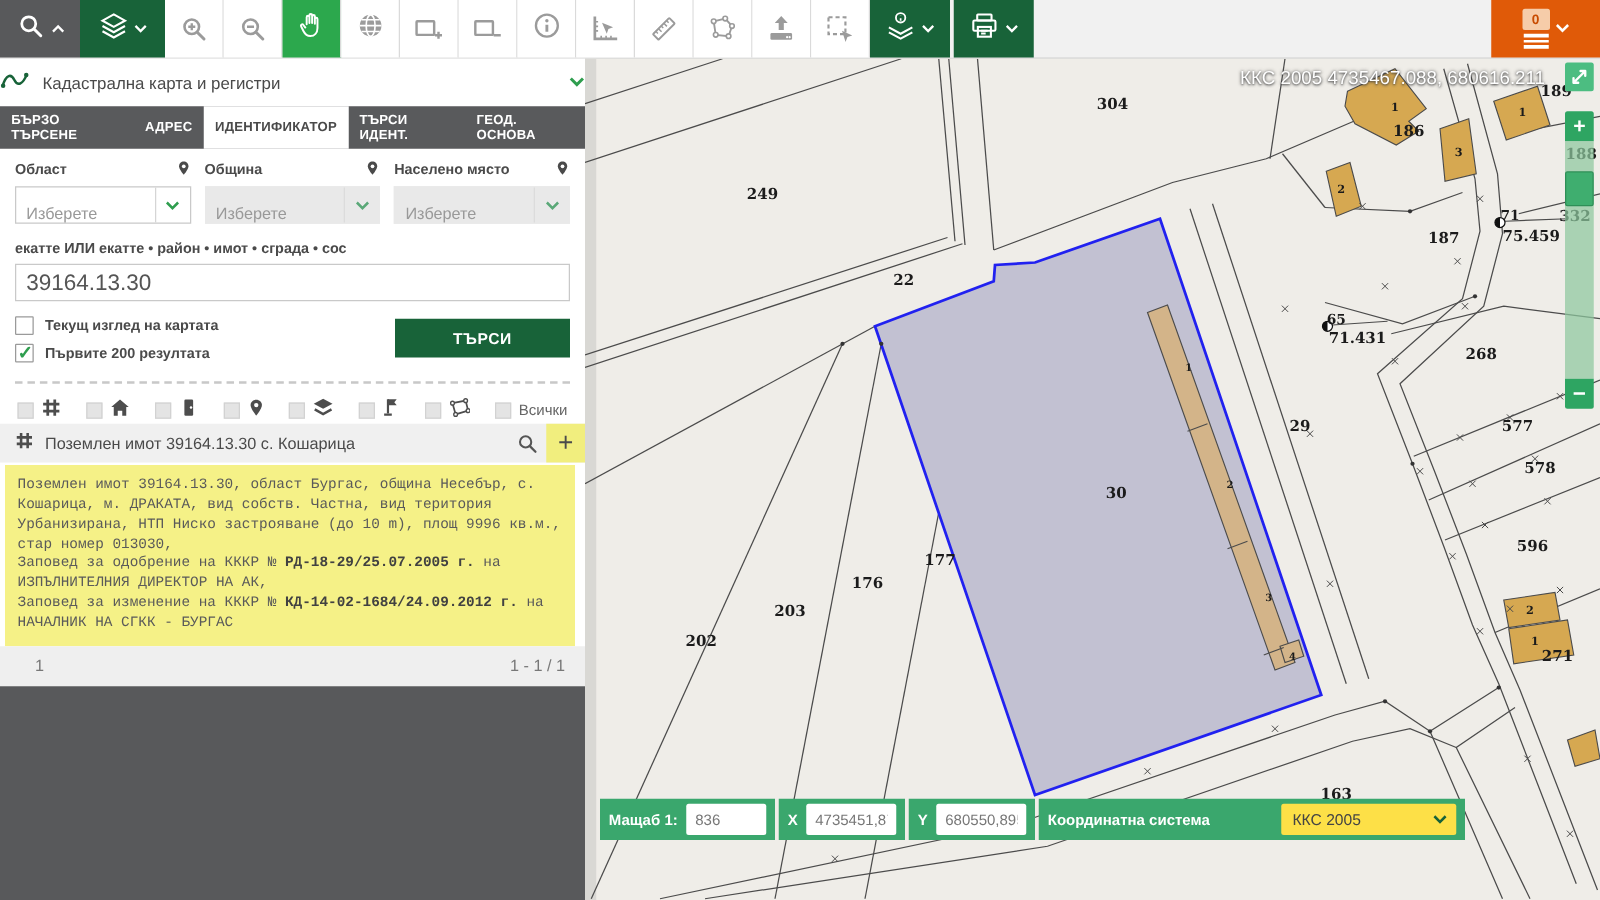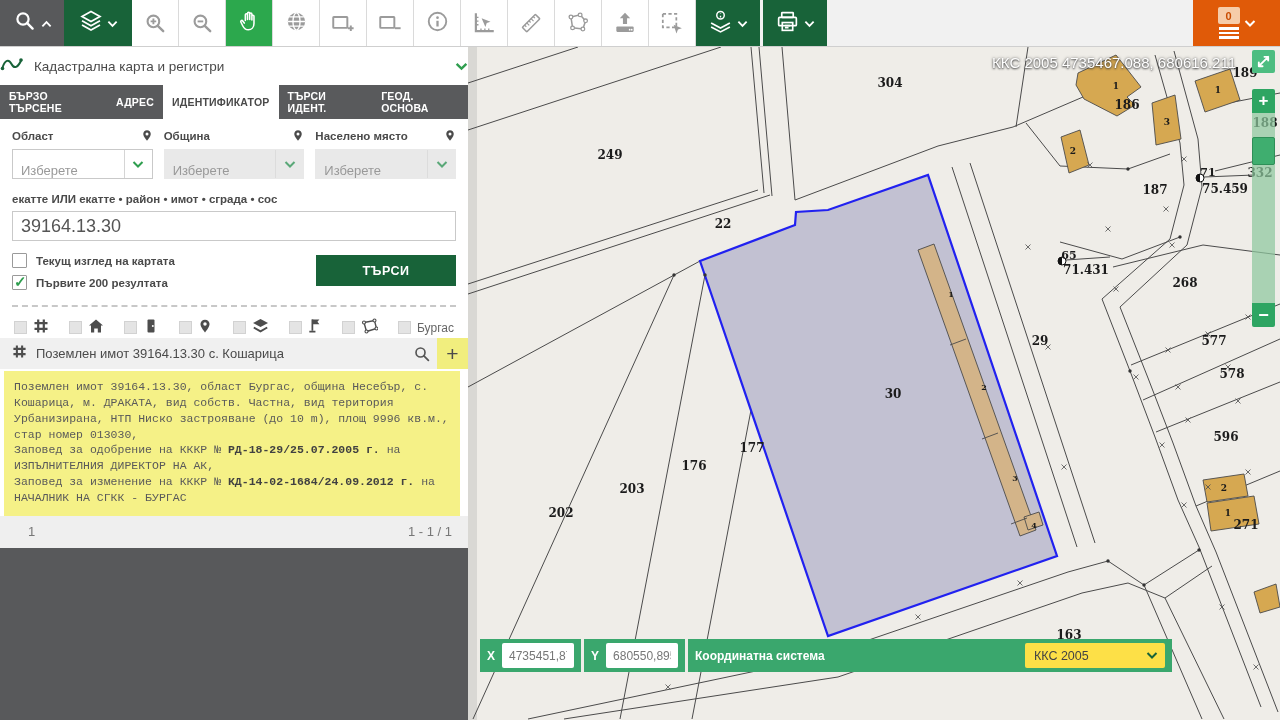--- a/index.html
+++ b/index.html
@@ -376,21 +376,21 @@
               <g fill="#fff" stroke="currentColor" stroke-width="1.1">
                 <circle cx="3" cy="4.5" r="1.5"></circle>
                 <circle cx="13.5" cy="2.5" r="1.5"></circle>
                 <circle cx="15.5" cy="10.5" r="1.5"></circle>
                 <circle cx="5.5" cy="13.5" r="1.5"></circle>
               </g>
             </svg></span>
         </span>
       <span class="fitem">
           <span class="fcb"></span>
-          <span class="fall">Бургас</span>
+          <span class="fall">Всички</span>
         </span>
     </div>
 
     <div class="resultrow">
       <span style="color:#4D4D4D"><svg width="15" height="15" viewBox="0 0 16 16">
             <path d="M5.2 1.5v13M10.8 1.5v13M1.5 5.2h13M1.5 10.8h13" stroke="currentColor" stroke-width="2.2"></path>
           </svg></span>
       <span class="rlab">Поземлен имот 39164.13.30 с. Кошарица</span>
       <span class="rzoom">
           <svg width="18" height="18" viewBox="0 0 24 24">
@@ -547,20 +547,24 @@
           <path d="M3 13L13 3M3 13l4 0M3 13l0 -4M13 3l-4 0M13 3l0 4" stroke="#fff" stroke-width="2" fill="none" stroke-linecap="round"></path>
         </svg>
       </div>
     <div class="mbtn zplus">+</div>
     <div class="ztrack"></div>
     <div class="zhandle"></div>
     <div class="mbtn zminus">−</div>
 
     <div class="statusbar">
       <div class="sseg">
+        <span class="slab">Мащаб  1:</span>
+        <input class="sinput" style="width: 64px;" value="836">
+      </div>
+      <div class="sseg">
         <span class="slab">X</span>
         <input class="sinput" style="width: 72px;" value="4735451,877">
       </div>
       <div class="sseg">
         <span class="slab">Y</span>
         <input class="sinput" style="width: 72px;" value="680550,895">
       </div>
       <div class="sseg crs-seg">
         <span class="slab">Координатна система</span>
         <div class="crs-sel">

